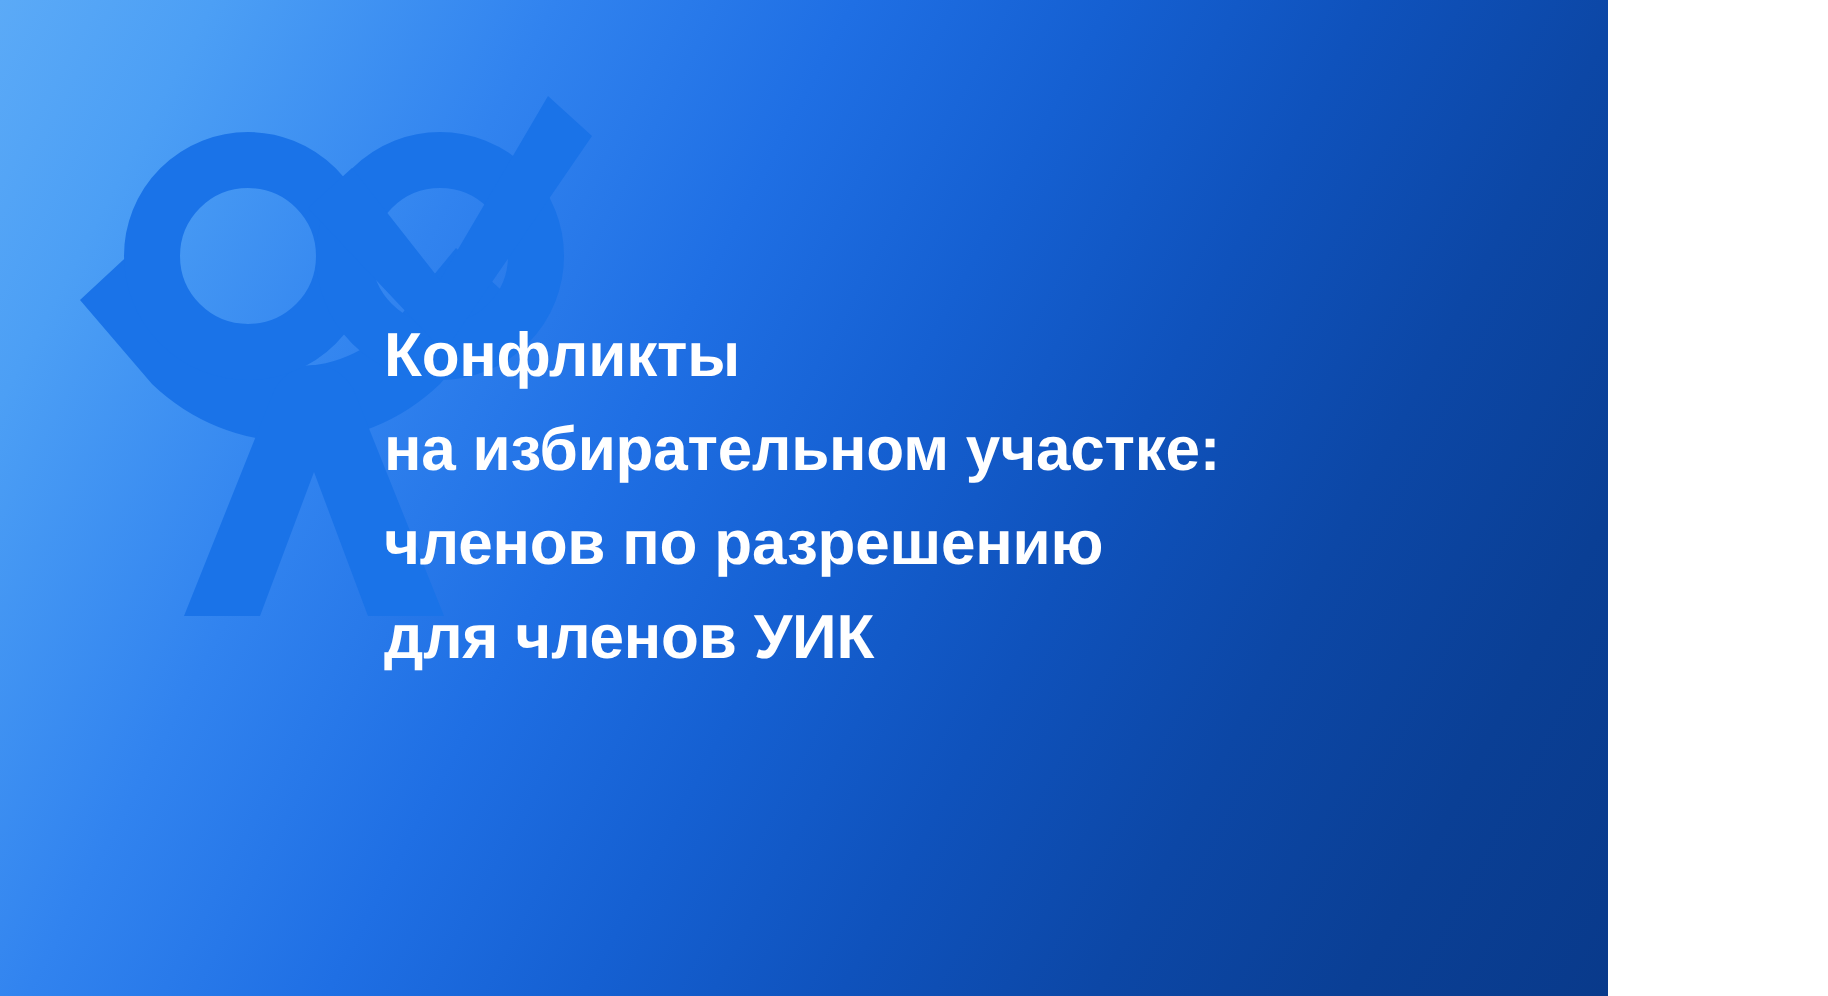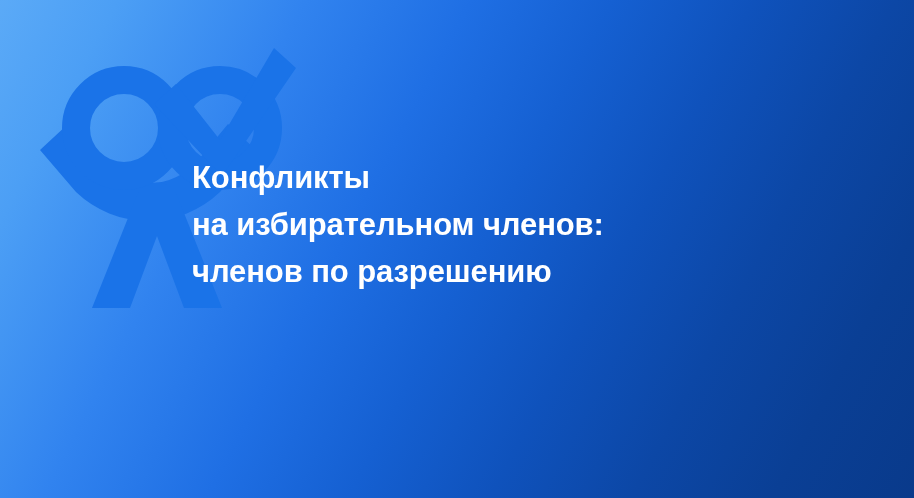--- a/index.html
+++ b/index.html
@@ -4,21 +4,21 @@
 <title>Конфликты на избирательном участке</title>
 <style>
   html, body {
     margin: 0;
     padding: 0;
     background: #ffffff;
   }
 
   .banner {
     position: relative;
-    width: 914px;
+    width: 804px;
     height: 498px;
     overflow: hidden;
     
     background: linear-gradient(118deg,
         #5BAAF7 0%,
         #4C9FF5 10%,
         #3183EF 26%,
         #1F6FE4 40%,
         #1560D2 52%,
         #0F52BC 64%,
@@ -86,17 +86,18 @@
 
       <circle cx="186" cy="92" r="48" fill="none" stroke="#1A73E8" stroke-width="28"></circle>
 
       <path d="M 142 48 L 186 104 L 240 12 L 262 32 L 188 140 L 120 68 Z" fill="#1A73E8"></path>
 
     </svg>
   </div>
 
   <div class="headline">
     <span class="line">Конфликты</span>
-    <span class="line">на избирательном членов:</span>
+    <span class="line">на избирательном участке:</span>
     <span class="line">членов по разрешению</span>
+    <span class="line">для членов УИК</span>
   </div>
 
 </div>
 
 </body></html>

